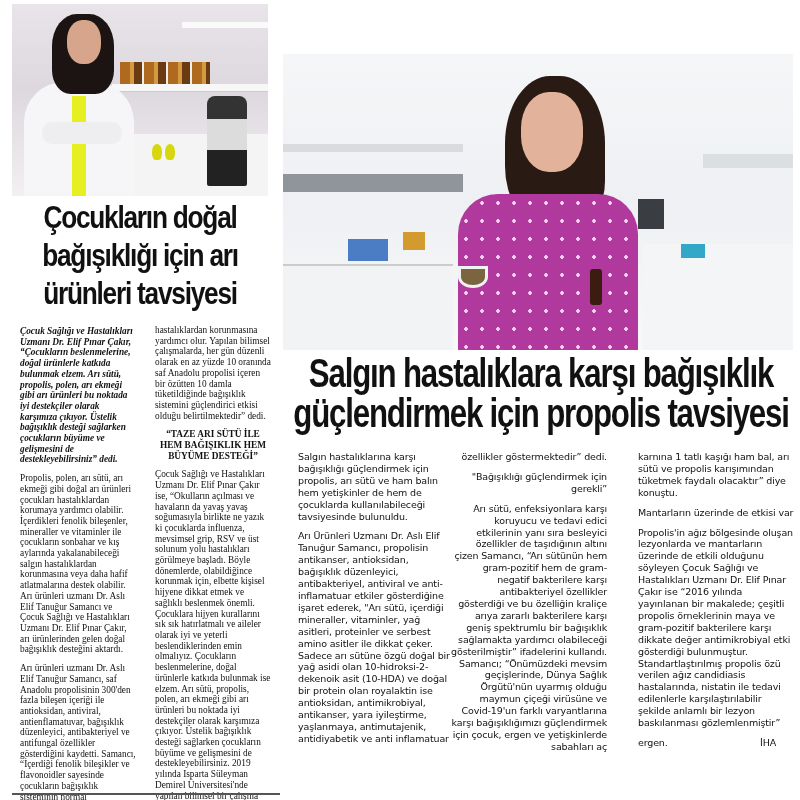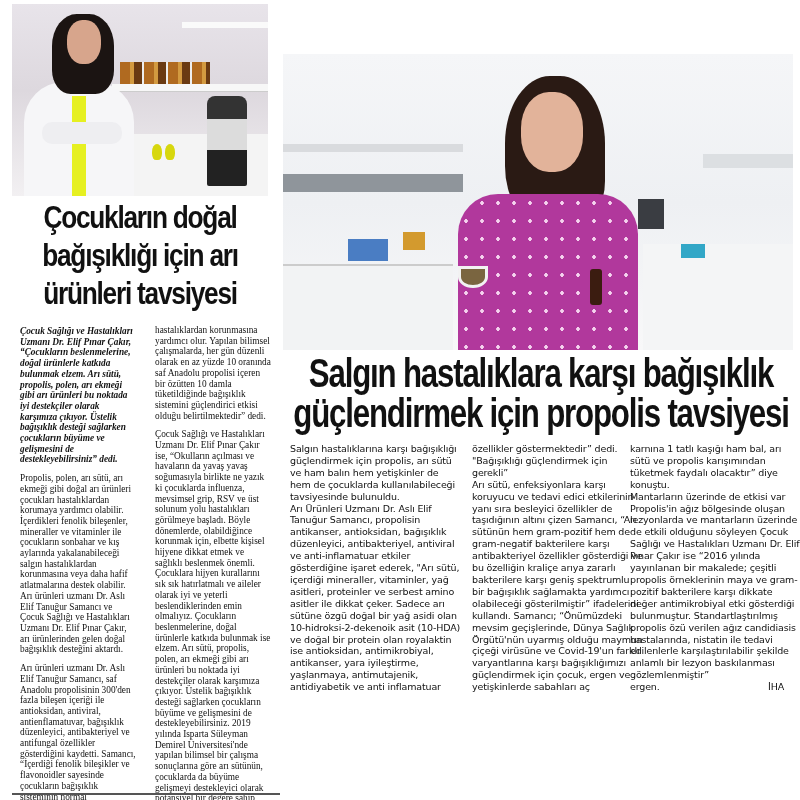--- a/index.html
+++ b/index.html
@@ -68,23 +68,23 @@
 
   .right-title {
     position: absolute; left: 5px; top: 353px; width: 512px;
     font-family: "Liberation Sans", sans-serif; font-weight: bold; font-size: 40px;
     line-height: 40px; text-align: center; letter-spacing: -1.5px; white-space: nowrap;
     transform: scaleX(0.78); transform-origin: center top;
   }
   .right-title div { width: 656px; margin-left: -72px; }
   .right-col { position: absolute; top: 443px; width: 172px; font-family: "DejaVu Sans", sans-serif; font-size: 9.5px; line-height: 11.9px; letter-spacing: -0.15px; }
   .right-col.c1 { left: 10px; }
-  .right-col.c2 { left: 192px; }
+  .right-col.c2 { left: 163px; text-align: right; }
   .right-col.c3 { left: 350px; }
-  .right-col p { margin: 0; }
+  .right-col p { margin: 8px; }
   .sign { display: flex; justify-content: space-between; padding-right: 18px; }
 </style>
 </head>
 <body>
 
 <div class="left-article">
   <div class="left-photo">
     <div class="shelf2"></div>
     <div class="shelf"></div>
     <div class="jars"></div>
@@ -106,20 +106,21 @@
   </h1>
 
   <div class="left-col c1">
     <p class="lead">Çocuk Sağlığı ve Hastalıkları Uzmanı Dr. Elif Pınar Çakır, “Çocukların beslenmelerine, doğal ürünlerle katkıda bulunmak elzem. Arı sütü, propolis, polen, arı ekmeği gibi arı ürünleri bu noktada iyi destekçiler olarak karşımıza çıkıyor. Üstelik bağışıklık desteği sağlarken çocukların büyüme ve gelişmesini de destekleyebilirsiniz” dedi.</p>
     <p>Propolis, polen, arı sütü, arı ekmeği gibi doğal arı ürünleri çocukları hastalıklardan korumaya yardımcı olabilir. İçerdikleri fenolik bileşenler, mineraller ve vitaminler ile çocukların sonbahar ve kış aylarında yakalanabileceği salgın hastalıklardan korunmasına veya daha hafif atlatmalarına destek olabilir. Arı ürünleri uzmanı Dr. Aslı Elif Tanuğur Samancı ve Çocuk Sağlığı ve Hastalıkları Uzmanı Dr. Elif Pınar Çakır, arı ürünlerinden gelen doğal bağışıklık desteğini aktardı.</p>
     <p>Arı ürünleri uzmanı Dr. Aslı Elif Tanuğur Samancı, saf Anadolu propolisinin 300'den fazla bileşen içeriği ile antioksidan, antiviral, antienflamatuvar, bağışıklık düzenleyici, antibakteriyel ve antifungal özellikler gösterdiğini kaydetti. Samancı, “İçerdiği fenolik bileşikler ve flavonoidler sayesinde çocukların bağışıklık sisteminin normal fonksiyonuna katkıda bulunur. Özellikle üst solunum yolları hastalıkları olmak üzere antibakteriyel ve antiviral özellikleri ile çocukların</p>
   </div>
 
   <div class="left-col c2">
     <p>hastalıklardan korunmasına yardımcı olur. Yapılan bilimsel çalışmalarda, her gün düzenli olarak en az yüzde 10 oranında saf Anadolu propolisi içeren bir özütten 10 damla tüketildiğinde bağışıklık sistemini güçlendirici etkisi olduğu belirtilmektedir” dedi.</p>
+    <p class="subhead">“TAZE ARI SÜTÜ İLE HEM BAĞIŞIKLIK HEM BÜYÜME DESTEĞİ”</p>
     <p><span>Çocuk Sağlığı ve Hastalıkları Uzmanı Dr. Elif Pınar Çakır ise, “Okulların açılması ve havaların da yavaş yavaş soğumasıyla birlikte ne yazık ki çocuklarda influenza, mevsimsel grip, RSV ve üst solunum yolu hastalıkları görülmeye başladı. Böyle dönemlerde, olabildiğince korunmak için, elbette kişisel hijyene dikkat etmek ve sağlıklı beslenmek önemli. Çocuklara hijyen kurallarını sık sık hatırlatmalı ve aileler olarak iyi ve yeterli beslendiklerinden emin olmalıyız. Çocukların beslenmelerine, doğal ürünlerle katkıda bulunmak ise elzem. Arı sütü, propolis, polen, arı ekmeği gibi arı ürünleri bu noktada iyi destekçiler olarak karşımıza çıkıyor. Üstelik bağışıklık desteği sağlarken çocukların büyüme ve gelişmesini de destekleyebilirsiniz. 2019 yılında Isparta Süleyman Demirel Üniversitesi'nde yapılan bilimsel bir çalışma sonuçlarına göre arı sütünün, çocuklarda da büyüme gelişmeyi destekleyici olarak potansiyel bir değere sahip olduğunu söylemek mümkündür. Çocuklar, günde çeyrek ila yarım çay kaşığı taze arı sütü tüketebilir” diye konuştu.</span> <span class="bold">(İHA)</span></p>
   </div>
 
   <div class="left-rule"></div>
 </div>
 
 <div class="right-article">
   <div class="right-photo">
     <div class="rp-shelf-l"></div>
     <div class="rp-shelf-l2"></div>

